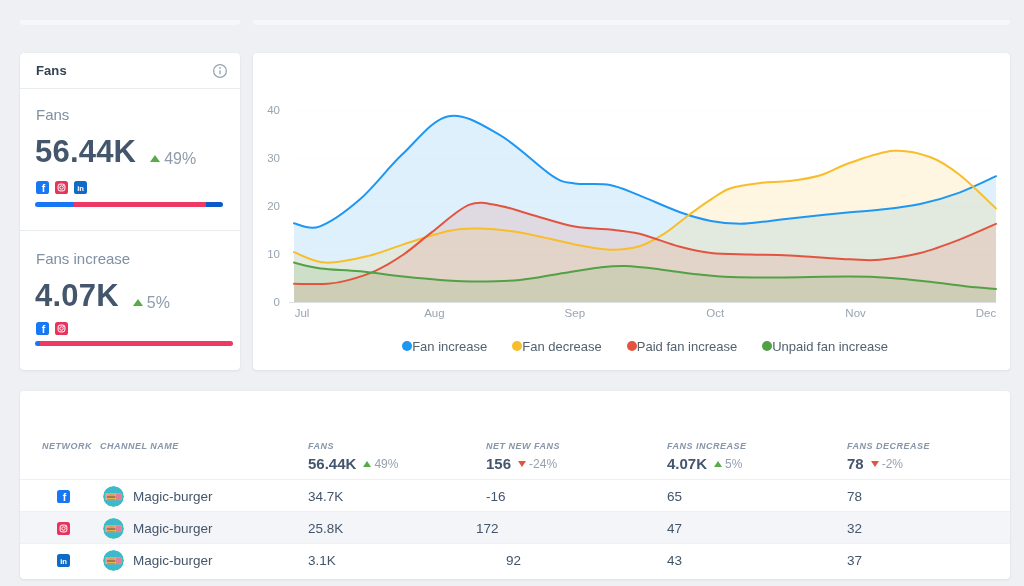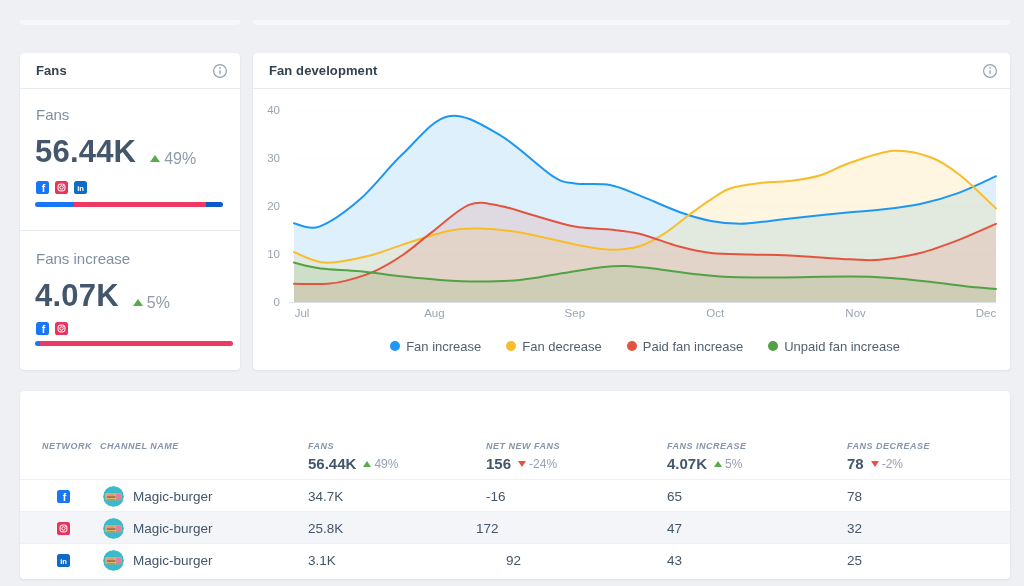--- a/index.html
+++ b/index.html
@@ -48,21 +48,21 @@
   .net-icon { width:13px; height:13px; display:block; }
   .kpi-bar { height:5px; border-radius:3px; overflow:hidden; display:flex; }
   .kpi-bar .seg { height:100%; }
 
   
   .chart-svg { position:absolute; left:0; top:36px; }
   .legend {
     position:absolute; left:41px; width:702px; top:285px; height:16px;
     display:flex; align-items:center; justify-content:center; gap:25px;
   }
-  .legend-item { display:flex; align-items:center; gap:6px; cursor:pointer; }
+  .legend-item { display:flex; align-items:center; cursor:pointer; }
   .legend-dot { width:10px; height:10px; border-radius:50%; }
   .legend-label { font-size:13px; color:#53626f; }
 
   
   .col-label {
     position:absolute; top:50px;
     font-size:9px; font-weight:700; letter-spacing:.5px;
     color:#8795a9; text-transform:uppercase;font-style:italic;
   }
   .summary-cell { position:absolute; top:64px; display:flex; align-items:center; }
@@ -147,28 +147,20 @@
           </div>
           <div class="kpi-bar" style="position: absolute; left: 15px; top: 110px; width: 198px;">
             <div class="seg" style="width: 2.6%; background: rgb(24, 119, 242);"></div>
             <div class="seg" style="width: 97.4%; background: rgb(236, 58, 100);"></div>
           </div>
         </div>
       </div>
   </section>
 
   <section class="card" style="left:253px;top:33px;width:757px;height:317px;">
-    <header class="card-header">
-      <span class="card-title">Fan development</span>
-      <svg class="info-icon" viewBox="0 0 16 16">
-        <circle cx="8" cy="8" r="6.4" fill="none" stroke="#95a1b0" stroke-width="1.2"></circle>
-        <line x1="8" y1="7.2" x2="8" y2="11.2" stroke="#95a1b0" stroke-width="1.3"></line>
-        <circle cx="8" cy="4.9" r="0.85" fill="#95a1b0"></circle>
-      </svg>
-    </header>
     <svg id="chart" class="chart-svg" width="757" height="240" viewBox="0 0 757 240">
         <line x1="41" y1="165" x2="743" y2="165" stroke="rgba(120,132,146,0.07)" stroke-width="1" stroke-dasharray="1 3"></line>
         <line x1="41" y1="117" x2="743" y2="117" stroke="rgba(120,132,146,0.07)" stroke-width="1" stroke-dasharray="1 3"></line>
         <line x1="41" y1="69" x2="743" y2="69" stroke="rgba(120,132,146,0.07)" stroke-width="1" stroke-dasharray="1 3"></line>
         <line x1="41" y1="21" x2="743" y2="21" stroke="rgba(120,132,146,0.07)" stroke-width="1" stroke-dasharray="1 3"></line>
         <path d="M41.0 134.3C45.2 134.8 55.3 141.6 66.3 137.6C77.3 133.6 93.2 122.3 107.0 110.3C120.8 98.3 134.4 79.5 149.1 65.6C163.9 51.8 179.1 30.4 195.4 27.2C211.8 24.0 230.1 36.5 247.4 46.4C264.7 56.4 286.9 78.8 299.3 86.8C311.7 94.8 312.2 92.9 321.8 94.4C331.4 96.0 346.1 93.9 356.9 95.9C367.7 97.9 374.7 101.9 386.4 106.4C398.1 111.0 415.2 119.0 427.1 123.2C439.0 127.5 447.9 130.0 458.0 131.9C468.1 133.8 477.6 134.8 487.5 134.8C497.3 134.8 507.1 132.9 517.0 131.9C526.8 130.8 533.1 130.0 546.4 128.5C559.8 127.1 583.6 124.5 597.0 123.2C610.3 122.0 614.8 122.2 626.5 120.8C638.2 119.5 653.8 118.0 667.2 115.1C680.5 112.2 693.9 108.2 706.5 103.6C719.1 98.9 736.9 90.0 743.0 87.2L743.0 213L41.0 213Z" fill="#1e97f3" fill-opacity="0.14" stroke="none"></path>
         <path d="M41.0 163.1C46.1 164.8 59.5 173.0 71.9 173.6C84.3 174.3 102.3 170.0 115.4 166.9C128.5 163.9 137.2 159.6 150.5 155.4C163.8 151.2 182.8 144.6 195.4 142.0C208.1 139.3 214.4 139.3 226.3 139.6C238.3 139.8 251.1 140.8 267.0 143.4C283.0 146.0 306.8 152.5 321.8 155.4C336.8 158.3 346.1 160.4 356.9 160.7C367.7 161.0 377.3 160.0 386.4 157.3C395.5 154.6 403.2 149.7 411.7 144.4C420.1 139.0 429.2 130.8 436.9 125.2C444.6 119.5 451.2 114.6 458.0 110.3C464.8 106.0 469.5 102.0 477.6 99.2C485.8 96.5 497.3 95.2 507.1 94.0C517.0 92.8 526.5 93.3 536.6 92.0C546.7 90.8 557.4 89.3 567.5 86.3C577.6 83.2 584.8 77.9 597.0 73.8C609.2 69.7 627.2 62.8 640.5 61.8C653.8 60.8 666.0 64.0 677.0 68.0C688.0 72.0 695.5 77.2 706.5 85.8C717.5 94.4 736.9 113.8 743.0 119.4L743.0 213L41.0 213Z" fill="#f8bd2a" fill-opacity="0.14" stroke="none"></path>
         <path d="M41.0 194.8C46.6 194.8 65.8 195.3 74.7 194.8C83.6 194.2 86.4 193.6 94.4 191.4C102.3 189.2 113.1 186.1 122.4 181.8C131.8 177.5 141.2 171.9 150.5 165.5C159.9 159.1 167.6 151.7 178.6 143.4C189.6 135.1 205.0 120.0 216.5 115.6C228.0 111.2 237.3 115.4 247.4 117.0C257.4 118.6 264.5 121.7 276.9 125.2C289.3 128.6 308.5 135.1 321.8 137.6C335.1 140.2 346.1 139.3 356.9 140.5C367.7 141.7 374.7 142.0 386.4 144.8C398.1 147.7 415.2 154.6 427.1 157.8C439.0 161.0 446.3 162.8 458.0 164.0C469.7 165.3 484.2 165.1 497.3 165.5C510.4 165.9 520.0 165.6 536.6 166.4C553.2 167.2 582.0 169.6 597.0 170.3C612.0 171.0 614.8 171.8 626.5 170.8C638.2 169.7 653.8 167.4 667.2 164.0C680.5 160.7 693.9 155.5 706.5 150.6C719.1 145.7 736.9 137.4 743.0 134.8L743.0 213L41.0 213Z" fill="#e2543f" fill-opacity="0.14" stroke="none"></path>
         <path d="M41.0 173.6C45.4 174.6 56.7 178.0 67.7 179.4C78.7 180.8 93.2 180.9 107.0 182.3C120.8 183.6 137.2 186.1 150.5 187.6C163.8 189.0 174.4 190.1 187.0 190.9C199.7 191.7 213.0 192.4 226.3 192.4C239.7 192.4 253.7 192.2 267.0 190.9C280.4 189.6 293.0 186.8 306.4 184.7C319.7 182.6 336.1 179.7 347.1 178.4C358.1 177.2 362.3 176.7 372.3 177.0C382.4 177.3 395.0 178.9 407.4 180.4C419.8 181.8 435.1 184.4 446.8 185.6C458.5 186.9 464.3 187.6 477.6 188.0C491.0 188.5 506.9 188.6 526.8 188.5C546.7 188.4 578.5 187.5 597.0 187.6C615.5 187.6 624.4 188.1 637.7 189.0C651.0 189.9 664.6 191.5 677.0 192.8C689.4 194.2 701.1 196.0 712.1 197.2C723.1 198.4 737.9 199.6 743.0 200.0L743.0 213L41.0 213Z" fill="#52a146" fill-opacity="0.14" stroke="none"></path>
         <line x1="36" y1="213.5" x2="743" y2="213.5" stroke="#dde1e6" stroke-width="1"></line>
@@ -311,17 +303,17 @@
               <rect x="4" y="11" width="9" height="1.3" fill="#6b4a2b"></rect>
               <rect x="3.8" y="12.3" width="9.4" height="1.1" fill="#f0c040"></rect>
               <rect x="4.2" y="13.4" width="8.6" height="1.4" rx="0.7" fill="#c8914f"></rect>
               <rect x="13.6" y="8.2" width="5.8" height="6.6" fill="#e2808f"></rect>
             </svg>
             <span>Magic-burger</span>
           </div>
           <div class="tcell" style="left: 288px;">3.1K</div>
           <div class="tcell" style="left: 486px;">92</div>
           <div class="tcell" style="left: 647px;">43</div>
-          <div class="tcell" style="left: 827px;">25</div>
+          <div class="tcell" style="left: 827px;">37</div>
         </div>
       </div>
   </section>
 </div>
 
 </body></html>

